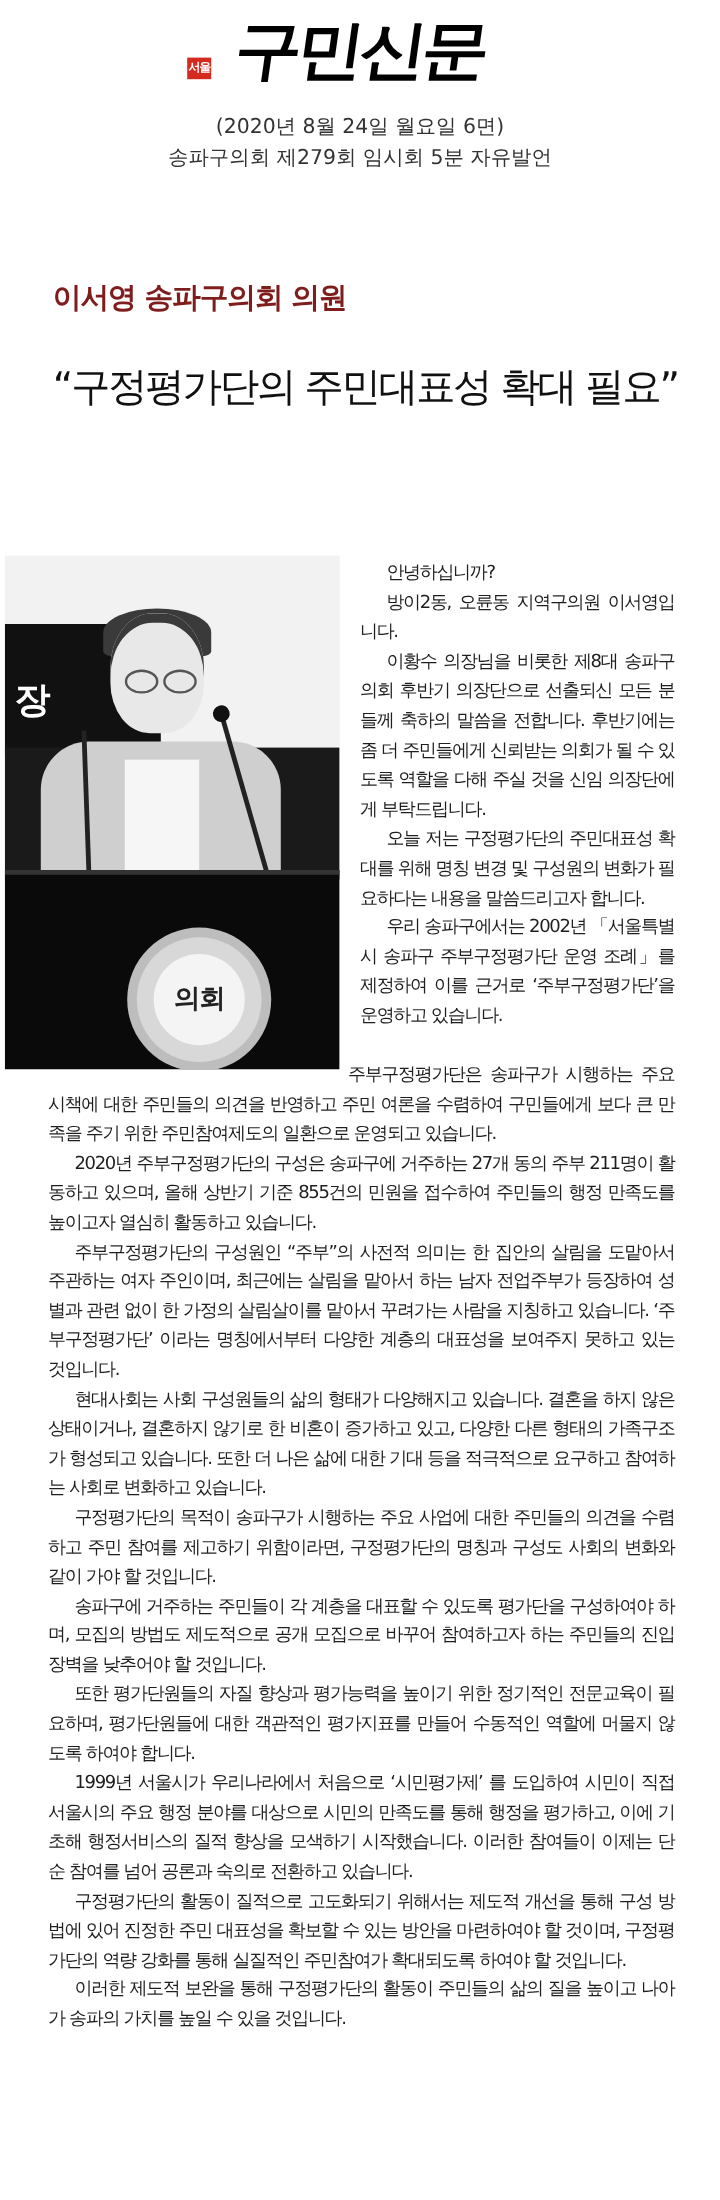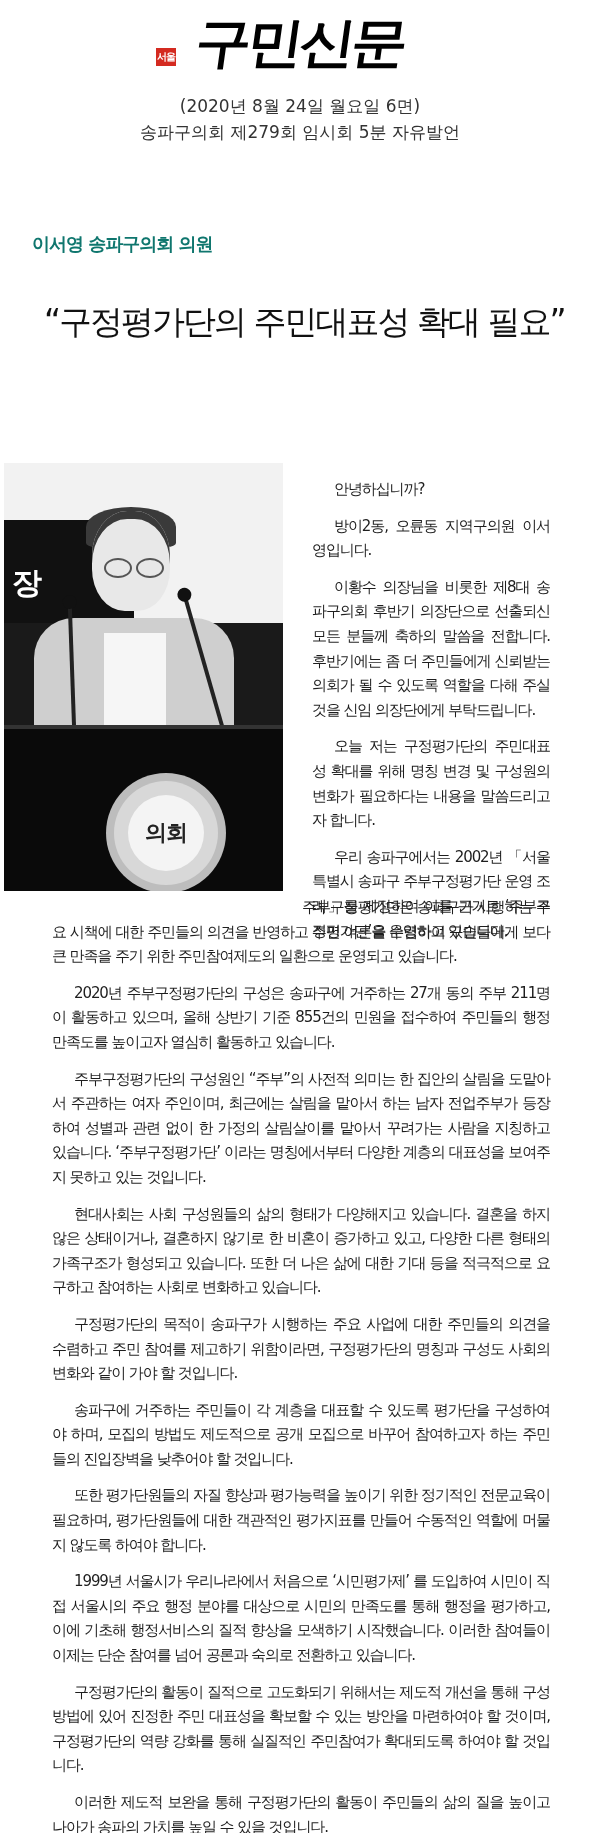--- a/index.html
+++ b/index.html
@@ -9,22 +9,22 @@
   .seoul-badge { position: absolute; left: 156px; top: 48px; width: 20px; height: 18px;
                  background: #d42a20; color: #fff; font-size: 10px; font-weight: bold;
                  line-height: 18px; text-align: center; letter-spacing: -1px; }
   .logo-text { position: absolute; left: 196px; top: 12px; font-family: "DejaVu Serif", serif;
                font-size: 56px; font-weight: bold; color: #000; letter-spacing: -4px;
                transform: skewX(-8deg) scaleY(0.95); line-height: 60px; }
   .dateline { position: absolute; left: 0; top: 93px; width: 600px; text-align: center;
               font-family: "DejaVu Sans", sans-serif; font-size: 17px; color: #333;
               line-height: 26px; }
   .dateline div { white-space: nowrap; }
-  .byline { position: absolute; left: 32px; top: 232px; font-size: 18px; font-weight: bold;
-            color: #0f766e; letter-spacing: -1px; }
+  .byline { position: absolute; left: 44px; top: 232px; font-size: 24px; font-weight: bold;
+            color: #7f1d1d; letter-spacing: -1px; }
   .headline { position: absolute; left: 44px; top: 300px; font-size: 33px; font-weight: 400;
               color: #111; letter-spacing: -2px; white-space: nowrap; }
   .photo { position: absolute; left: 4px; top: 463px; width: 279px; height: 428px;
            background: #f2f2f2; overflow: hidden; }
   .photo .board { position: absolute; left: 0; top: 57px; width: 130px; height: 110px; background: #111; }
   .photo .board-text { position: absolute; left: 8px; top: 100px; color: #fff; font-size: 30px; font-weight: bold; }
   .photo .wall-back { position: absolute; left: 0; top: 160px; width: 279px; height: 110px; background: #1a1a1a; }
   .photo .person-head { position: absolute; left: 88px; top: 48px; width: 78px; height: 100px;
                         border-radius: 45% 45% 42% 42%; background: #e8e8e8; box-shadow: inset 0 8px 0 0 #3a3a3a; }
   .photo .hair { position: absolute; left: 82px; top: 44px; width: 90px; height: 40px; border-radius: 50% 50% 10% 10%; background: #3a3a3a; }
@@ -38,21 +38,21 @@
   .photo .mic1::before, .photo .mic2::before { content: ""; position: absolute; left: -5px; top: -8px; width: 14px; height: 14px; border-radius: 50%; background: #111; }
   .photo .podium { position: absolute; left: 0; top: 262px; width: 279px; height: 166px; background: #0a0a0a; border-top: 4px solid #333; }
   .photo .emblem { position: absolute; left: 110px; top: 318px; width: 104px; height: 104px; border-radius: 50%;
                    background: #d8d8d8; box-shadow: 0 0 0 8px #bdbdbd; }
   .photo .emblem-inner { position: absolute; left: 14px; top: 14px; width: 76px; height: 76px; border-radius: 50%; background: #f4f4f4;
                          font-size: 22px; font-weight: bold; color: #222; text-align: center; line-height: 76px; letter-spacing: -1px; }
   .body-text { position: absolute; font-family: "DejaVu Sans", sans-serif; font-size: 15px;
                line-height: 24.6px; color: #1e1e1e; letter-spacing: -1.1px; text-align: justify; }
   .col-right { left: 300px; top: 465px; width: 262px; }
   .col-full { left: 40px; top: 883px; width: 522px; }
-  .body-text p { margin: 12px; text-indent: 22px; }
+  .body-text p { margin: 0; text-indent: 22px; }
   .col-full p.first-line-indent { text-indent: 250px; }
 </style>
 </head>
 <body>
 
 <div class="masthead">
   <div class="seoul-badge">서울</div>
   <div class="logo-text">구민신문</div>
 </div>
 

